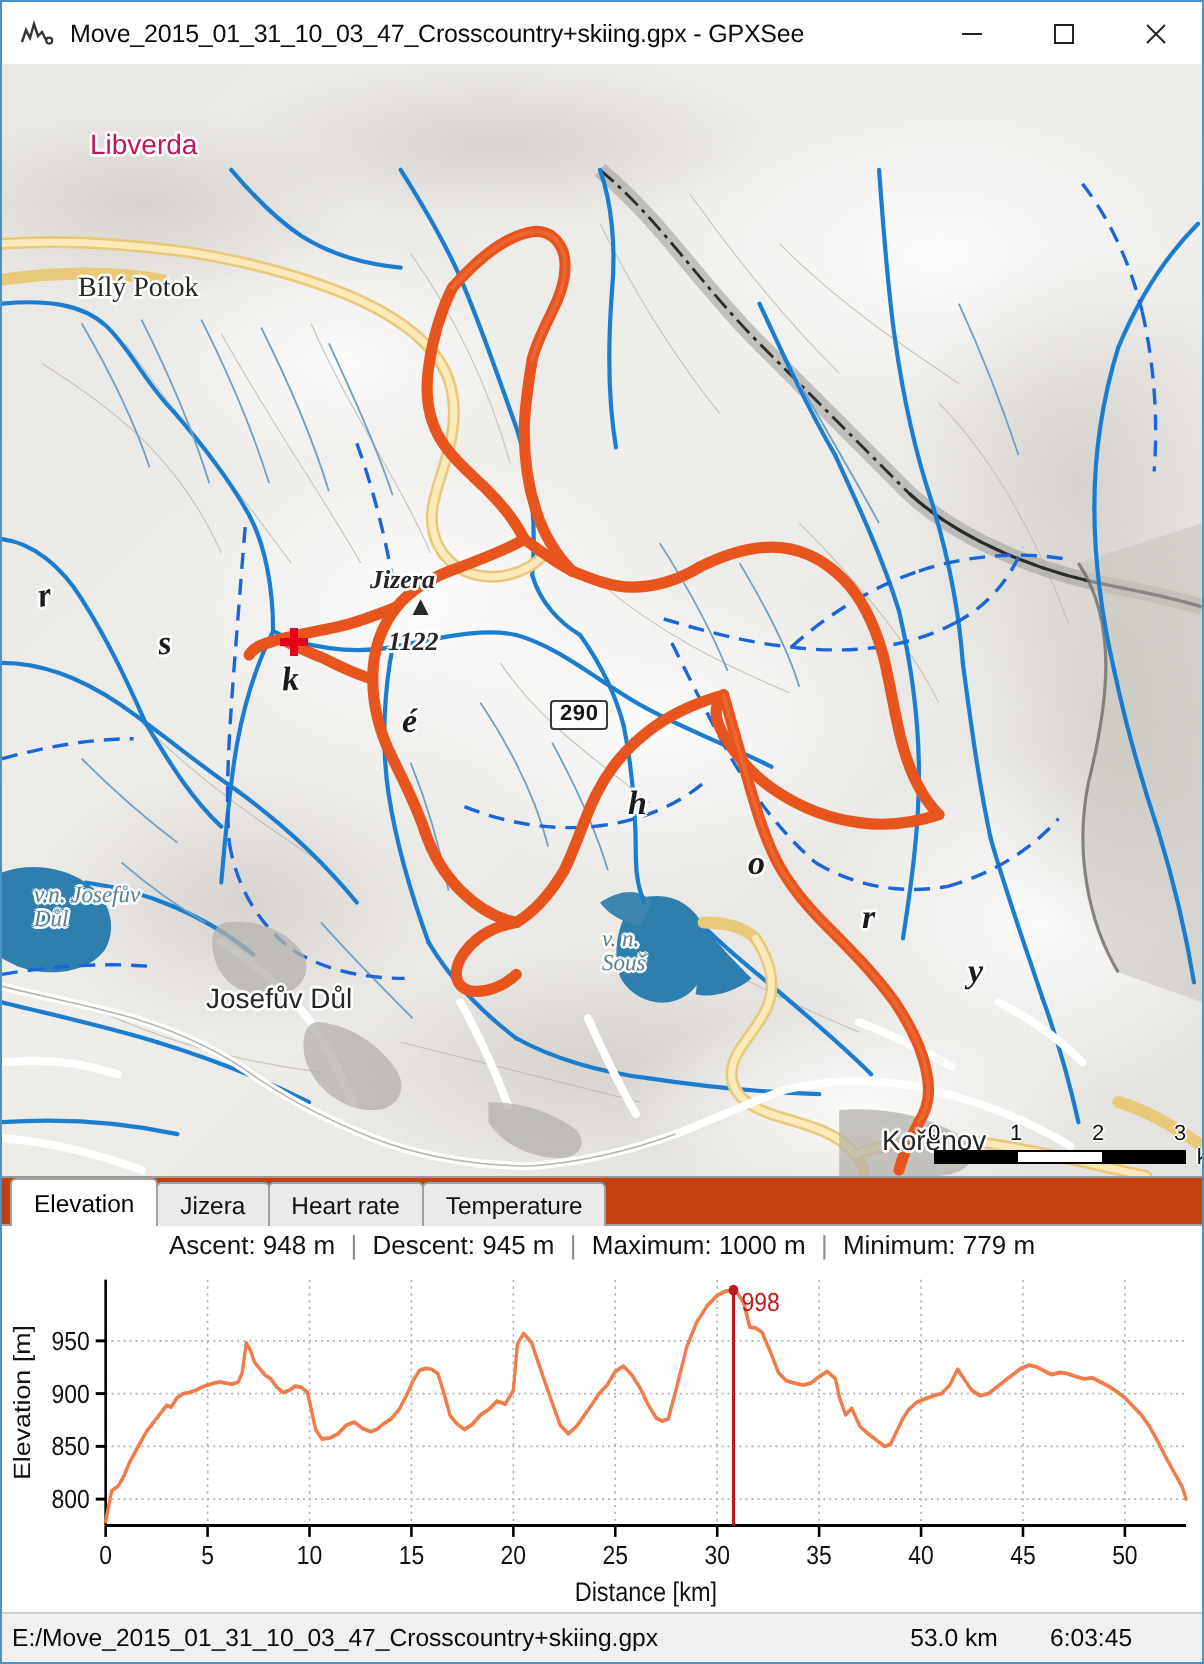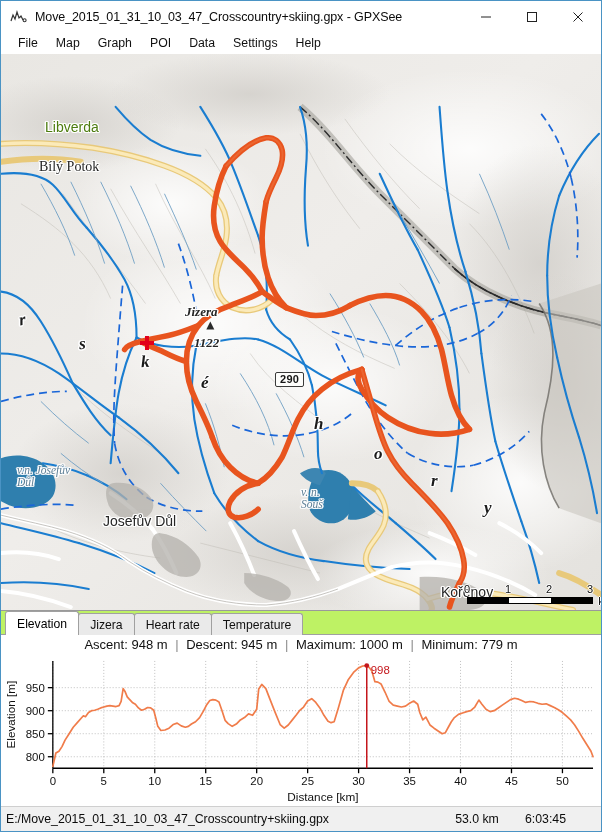--- a/index.html
+++ b/index.html
@@ -81,21 +81,21 @@
        0 1.4px 0 rgba(255,255,255,.92), 0 -1.4px 0 rgba(255,255,255,.92),
        1px 1px 0 rgba(255,255,255,.92), -1px -1px 0 rgba(255,255,255,.92),
        1px -1px 0 rgba(255,255,255,.92), -1px 1px 0 rgba(255,255,255,.92);
     pointer-events: none;
   }
   .lbl-town  { font-size: 14px; }
   .lbl-peak  { font-family: "Liberation Serif", serif; font-style: italic; font-weight: 700; font-size: 13px; }
   .lbl-elev  { font-family: "Liberation Serif", serif; font-style: italic; font-weight: 700; font-size: 13px; }
   .lbl-water { font-family: "Liberation Serif", serif; font-style: italic; font-size: 11.5px; color: #5d7f96; line-height: 1.05; }
   .lbl-region{ font-family: "Liberation Serif", serif; font-style: italic; font-weight: 700; font-size: 17px; color: #1b1b1b; }
-  .lbl-faded { color: #4d7c0f; margin-top: 33px; }
+  .lbl-faded { color: #be185d; }
 
   .road-shield {
     position: absolute;
     background: #fdfdfb;
     border: 1.4px solid #3a3a3a;
     border-radius: 2px;
     font-size: 11px; font-weight: 700; color: #151515;
     padding: 0px 4px 1px 4px;
     letter-spacing: .3px;
   }
@@ -137,21 +137,21 @@
   
   .graph-panel {
     flex: 1 1 auto;
     display: flex; flex-direction: column;
     background: #f0f0f0;
     min-height: 0;
   }
   .tabbar {
     height: 24px; flex: 0 0 24px;
     display: flex; align-items: flex-end;
-    background: #bef264;
+    background: #c2410c;
     padding-left: 4px;
     border-bottom: 1px solid #a0a0a0;
   }
   .tab {
     height: 22px;
     padding: 0 11px;
     display: flex; align-items: center;
     font-size: 12.2px; color: #111;
     background: #eaeaea;
     border: 1px solid #a0a0a0;
@@ -221,29 +221,20 @@
       </div>
       <div class="win-btn">
         <svg width="12" height="12" viewBox="0 0 12 12">
             <line x1="1.5" y1="1.5" x2="10.5" y2="10.5" stroke="#222" stroke-width="1"></line>
             <line x1="10.5" y1="1.5" x2="1.5" y2="10.5" stroke="#222" stroke-width="1"></line>
           </svg>
       </div>
     </div>
   </div>
 
-  <div class="menubar">
-    <div class="menu-item">File</div>
-    <div class="menu-item">Map</div>
-    <div class="menu-item">Graph</div>
-    <div class="menu-item">POI</div>
-    <div class="menu-item">Data</div>
-    <div class="menu-item">Settings</div>
-    <div class="menu-item">Help</div>
-  </div>
 
   <div class="map-wrap">
     <div class="map-canvas">
       <svg viewBox="0 0 602 557" preserveAspectRatio="none">
         <defs>
           <linearGradient id="terr" x1="0" y1="0" x2="1" y2="1">
             <stop offset="0" stop-color="#e9e7e3"></stop>
             <stop offset="0.45" stop-color="#efedea"></stop>
             <stop offset="1" stop-color="#e4e2de"></stop>
           </linearGradient>

